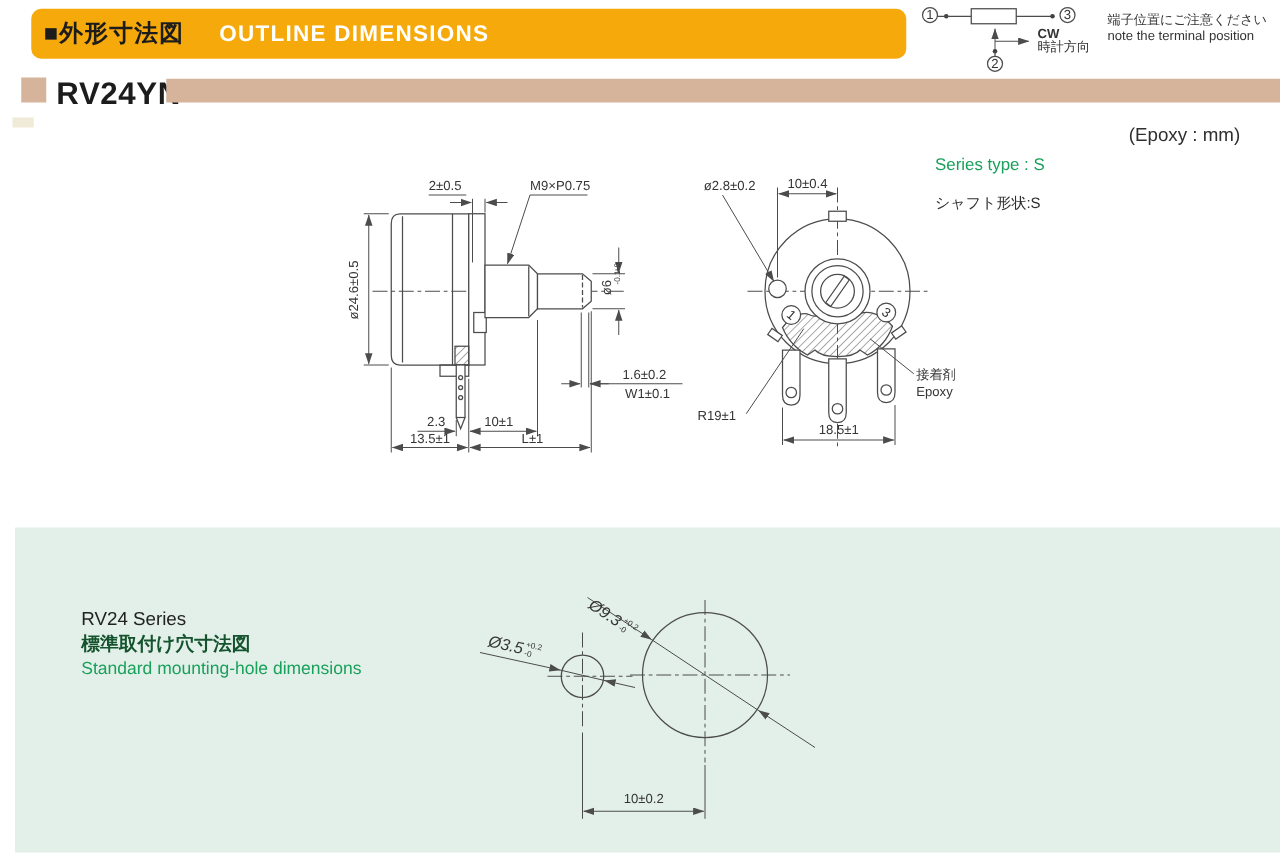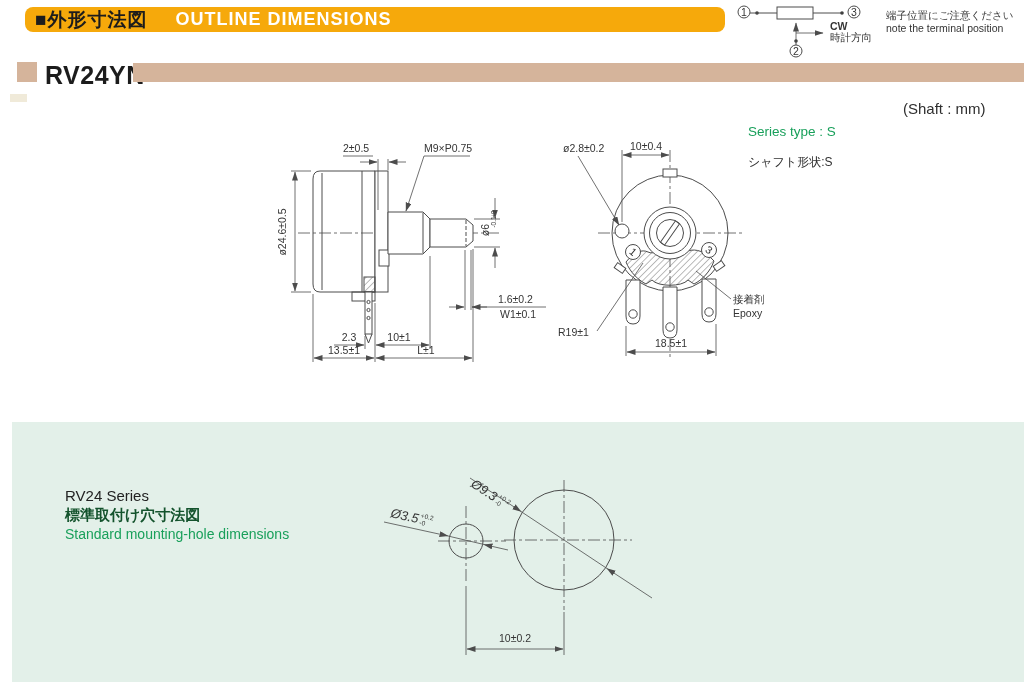--- a/index.html
+++ b/index.html
@@ -1,20 +1,20 @@
 <!DOCTYPE html>
 <html><head>
 <meta charset="utf-8">
 <style>
   html,body{margin:0;padding:0;}
   body{width:1024px;height:694px;position:relative;background:#ffffff;
        font-family:"Liberation Sans","DejaVu Sans",sans-serif;overflow:hidden;}
   .abs{position:absolute;}
   
-  .title-bar{left:25px;top:7px;width:700px;height:25px;background:#F6A90B;border-radius:8px;
+  .title-bar{left:25px;top:7px;width:700px;height:40px;background:#F6A90B;border-radius:8px;
              display:flex;align-items:center;}
   .title-jp{color:#1c1c1c;font-weight:bold;font-size:19px;margin-left:10px;letter-spacing:1px;}
   .title-en{color:#ffffff;font-weight:bold;font-size:18px;margin-left:28px;letter-spacing:1px;}
   
   .model-sq{left:17px;top:62px;width:20px;height:20px;background:#D5B49B;}
   .model-name{left:45px;top:61px;font-size:25px;font-weight:bold;color:#1c1c1c;letter-spacing:.5px;}
   .model-bar{left:133px;top:63px;width:891px;height:19px;background:#D5B49B;}
   .faint-sq{left:10px;top:94px;width:17px;height:8px;background:#f0ead9;}
   
   .shaft-jp{left:748px;top:106px;font-size:12px;color:#2f2f2f;margin-top:48px;}
@@ -41,21 +41,21 @@
   <span class="title-en">OUTLINE DIMENSIONS</span>
 </div>
 
 <div class="abs model-sq"></div>
 <div class="abs model-name">RV24YN</div>
 <div class="abs model-bar"></div>
 <div class="abs faint-sq"></div>
 
 <div class="abs shaft-jp">シャフト形状:S</div>
 <div class="abs shaft-en">Series type : S</div>
-<div class="abs unit">(Shaft : mm)</div>
+<div class="abs unit">(Epoxy : mm)</div>
 
 <div class="abs green-box"></div>
 <div class="abs mh-line1">RV24 Series</div>
 <div class="abs mh-line2">標準取付け穴寸法図</div>
 <div class="abs mh-line3">Standard mounting-hole dimensions</div>
 
 <svg class="abs" style="left:0;top:0;" width="1024" height="694" viewBox="0 0 1024 694">
   <defs>
     <marker id="arr" markerWidth="10" markerHeight="8" refX="8.5" refY="3" orient="auto-start-reverse" markerUnits="userSpaceOnUse">
       <path d="M0,0 L9,3 L0,6 Z" fill="#4c4c4c"></path>

